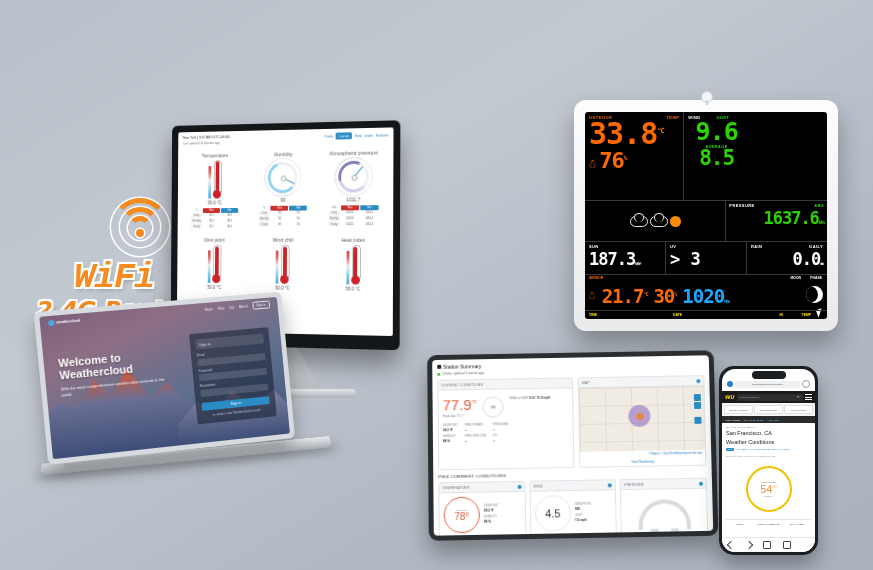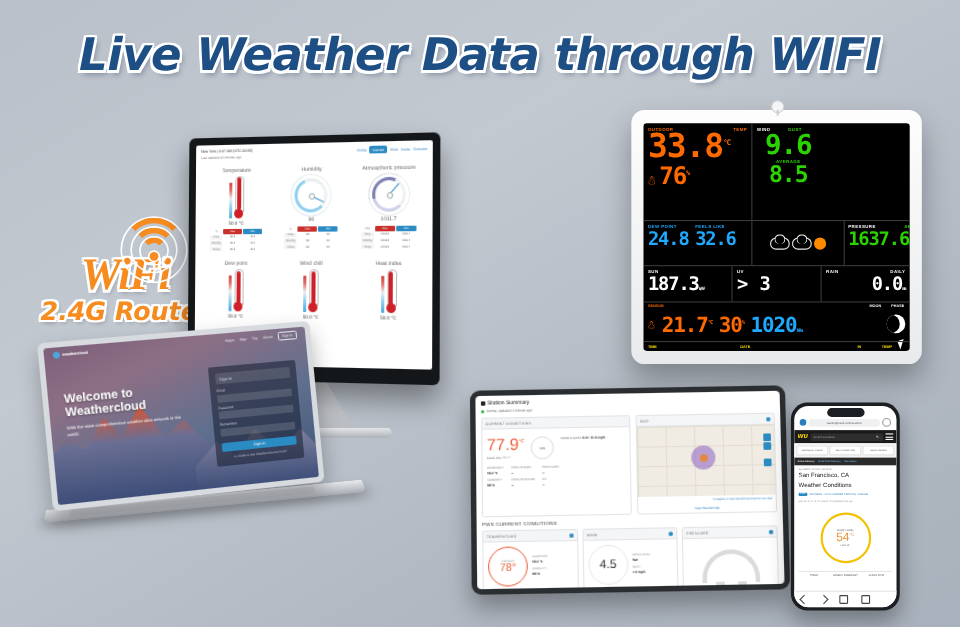--- a/index.html
+++ b/index.html
@@ -32,25 +32,26 @@
     border-bottom-color:transparent;border-left-color:transparent;border-right-color:transparent;
     border-radius:50%;left:50%;transform:translateX(-50%);
     box-shadow:0 0 0 1.5px #fff;
   }
   .wifi-arc i.a1{width:48px;height:48px;top:2px;}
   .wifi-arc i.a2{width:30px;height:30px;top:11px;}
   .wifi-arc i.a3{width:14px;height:14px;top:20px;}
   .wifi-dot{position:absolute;left:50%;top:33px;width:8px;height:8px;margin-left:-4px;
     background:#f68b1f;border-radius:50%;box-shadow:0 0 0 1.5px #fff;}
   .wifi-word{
-    font-size:41px;font-weight:bold;font-style:italic;color:#f68b1f;
-    font-family:Liberation Serif, serif;
+    font-size:35px;font-weight:bold;font-style:italic;color:#f68b1f;
+    font-family:Liberation Mono, monospace;
     letter-spacing:-1px;line-height:.95;
     text-shadow:-2px -2px 0 #fff,2px -2px 0 #fff,-2px 2px 0 #fff,2px 2px 0 #fff,
       0 -2px 0 #fff,0 2px 0 #fff,-2px 0 0 #fff,2px 0 0 #fff,2px 3px 4px rgba(0,0,0,.25);
+    margin-top:32px;
   }
   .wifi-sub{
     font-size:23px;font-weight:bold;font-style:italic;color:#f68b1f;margin-top:2px;
     font-family:"DejaVu Sans","Liberation Sans",sans-serif;
     text-shadow:-2px -2px 0 #fff,2px -2px 0 #fff,-2px 2px 0 #fff,2px 2px 0 #fff,
       0 -2px 0 #fff,0 2px 0 #fff,-2px 0 0 #fff,2px 0 0 #fff,2px 3px 4px rgba(0,0,0,.25);
   }
   
   .mon-wrap{
     position:absolute;left:155px;top:120px;width:245px;height:230px;
@@ -334,21 +335,20 @@
   .ph-nav i.b{border-width:1px 1px 0 0;transform:rotate(45deg);height:5px;width:5px;}
   .ph-nav i.c{border-radius:1px;}
   .ph-nav i.d{border-radius:1px;}
   .ph-nav i.e{border:none;color:#444;font-size:6px;line-height:6px;}
 </style>
 </head>
 <body>
 
 <div class="stage">
 
-  <div class="title">Live Weather Data through WIFI</div>
 
   <div class="wifi-badge">
     <div class="wifi-arc">
       <i class="a1"></i>
         <i class="a2"></i>
         <i class="a3"></i>
       <span class="wifi-dot"></span>
     </div>
     <div class="wifi-word">WiFi</div>
     <div class="wifi-sub">2.4G Router</div>
@@ -551,30 +551,20 @@
             <div class="lcd-lbl lbl-gr">AVERAGE</div>
             <div class="big g-num2">8.5</div>
           </div>
           <div class="wind-r">
             <div class="cursor"></div>
           </div>
         </div>
       </div>
 
       <div class="r2">
-        <div class="dewbox">
-          <div>
-            <div class="lcd-lbl lbl-bl">DEW POINT</div>
-            <div class="dw"><span>24.8</span></div>
-          </div>
-          <div>
-            <div class="lcd-lbl lbl-bl">FEELS LIKE</div>
-            <div class="dw"><span>32.6</span></div>
-          </div>
-        </div>
         <div class="wxbox">
           <div class="wx-ic">
             <span class="cloud"></span>
             <span class="cloud"></span>
             <span class="sun"></span>
           </div>
           <div class="wx-p">
             <div style="display:flex;justify-content:space-between">
               <span class="lcd-lbl lbl-wh">PRESSURE</span>
               <span class="lcd-lbl lbl-gr">ABS</span>

